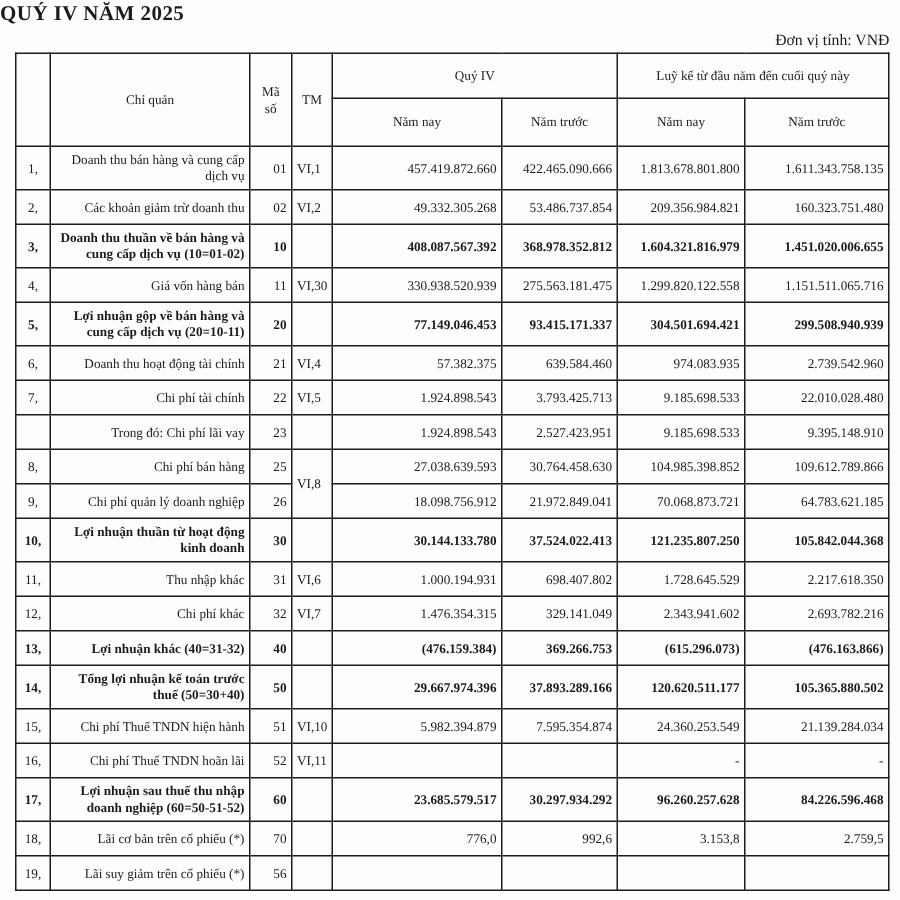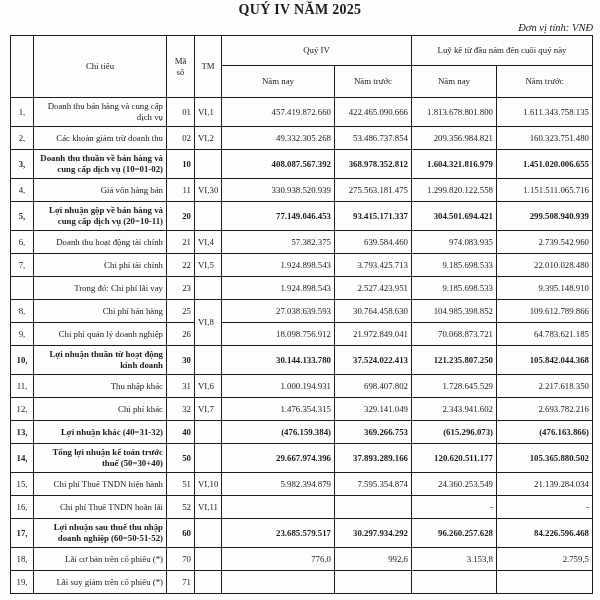--- a/index.html
+++ b/index.html
@@ -5,31 +5,29 @@
   html,body{margin:0;padding:0;}
   body{
     width:600px;height:600px;
     background:#fdfdfc;
     font-family:"Liberation Serif","DejaVu Serif",serif;
     color:#1b1b1b;
     overflow:hidden;
   }
   .page{padding-top:2px;}
   .title{
-    text-align:center;
     font-size:14px;
     font-weight:bold;
     letter-spacing:.3px;
     margin:0 0 4px 0;
   }
   .unit{
     width:583px;
     margin:0 0 2px 10px;
     text-align:right;
-    font-style:italic;
     font-size:10.5px;
   }
   table.fin{
     border-collapse:collapse;
     table-layout:fixed;
     width:582px;
     margin-left:10px;
     font-size:8.8px;
     line-height:1.22;
   }
@@ -67,21 +65,21 @@
         <col style="width:28px">
         <col style="width:27px">
       <col style="width:113px">
         <col style="width:77px">
         <col style="width:85px">
         <col style="width:96px">
     </colgroup>
     <thead>
       <tr class="hr1">
         <th rowspan="2"></th>
-        <th rowspan="2">Chỉ tiêu</th>
+        <th rowspan="2">Chỉ quản</th>
         <th rowspan="2">Mã số</th>
         <th rowspan="2">TM</th>
         <th colspan="2">Quý IV</th>
         <th colspan="2">Luỹ kế từ đầu năm đến cuối quý này</th>
       </tr>
       <tr class="hr2">
         <th>Năm nay</th>
         <th>Năm trước</th>
         <th>Năm nay</th>
         <th>Năm trước</th>
@@ -273,21 +271,21 @@
         <td class="code">70</td>
         <td class="note"></td>
         <td class="val">776,0</td>
         <td class="val">992,6</td>
         <td class="val">3.153,8</td>
         <td class="val">2.759,5</td>
       </tr>
       <tr class="r1">
         <td class="num">19,</td>
         <td class="lbl">Lãi suy giảm trên cổ phiếu (*)</td>
-        <td class="code">71</td>
+        <td class="code">56</td>
         <td class="note"></td>
         <td class="val"></td>
         <td class="val"></td>
         <td class="val"></td>
         <td class="val"></td>
       </tr>
     </tbody>
   </table>
 </div>
 

